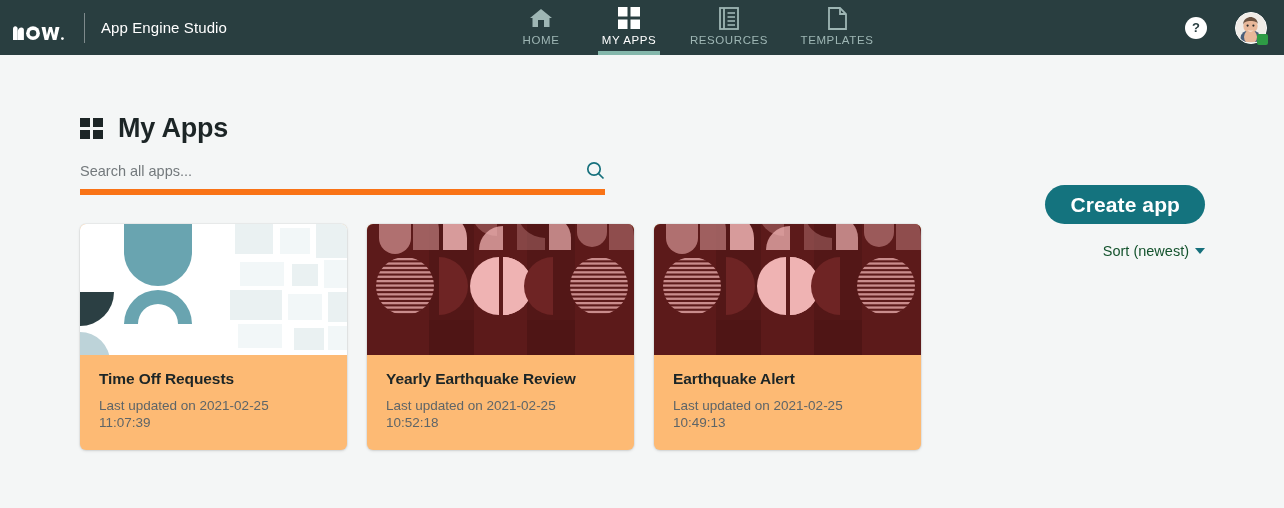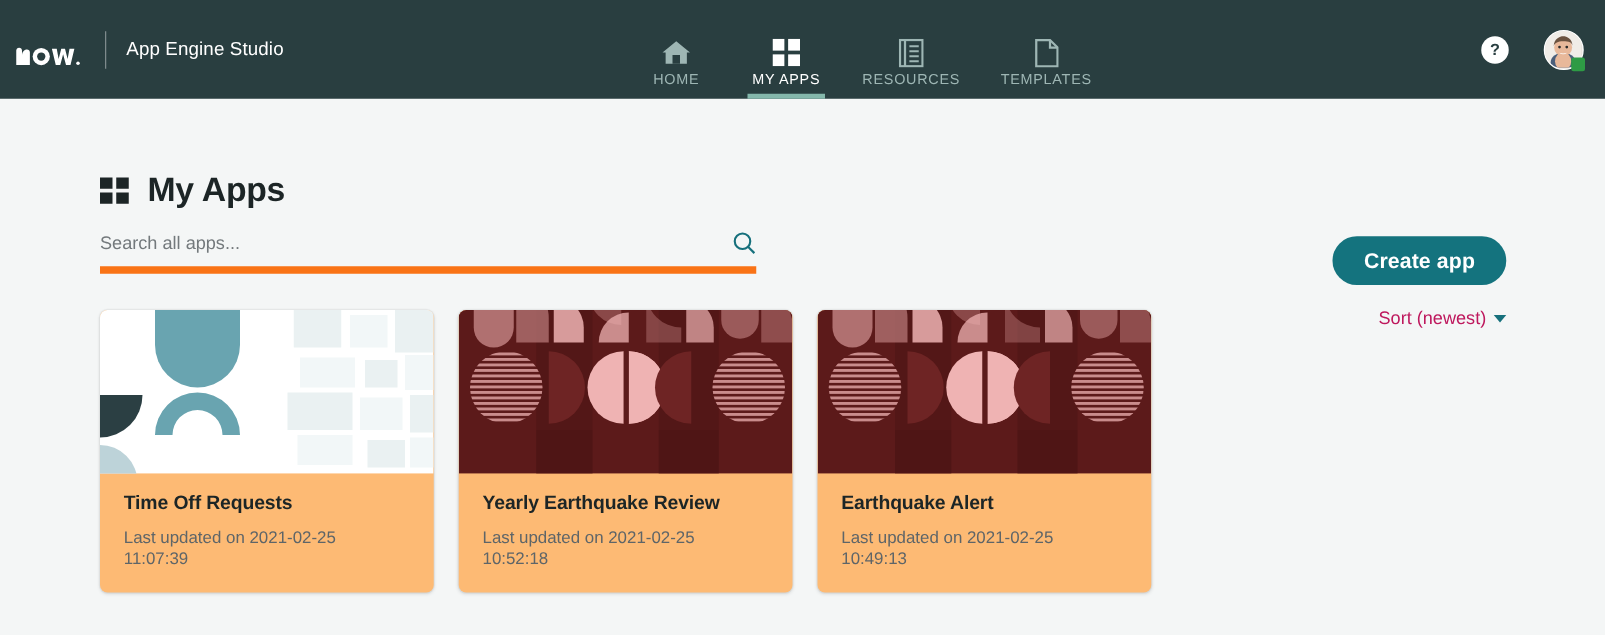--- a/index.html
+++ b/index.html
@@ -5,21 +5,21 @@
   * { box-sizing: border-box; margin: 0; padding: 0; }
   html, body {
     width: 1284px; height: 508px;
     background: #f4f6f6;
     font-family: "Liberation Sans", sans-serif;
     overflow: hidden;
   }
 
   
   .header {
-    height: 79px;
+    height: 55px;
     background: #293e40;
     display: flex;
     align-items: center;
     position: relative;
   }
   .brand { display: flex; align-items: center; padding-left: 12px; }
   .now-logo {
     display: flex; align-items: flex-end;
     height: 26px; position: relative;
   }
@@ -157,28 +157,29 @@
     align-items: flex-end;
   }
   .create-btn {
     background: #14737e;
     color: #ffffff;
     border: none;
     border-radius: 22px;
     height: 39px;
     padding: 0 25px;
     font-family: "Liberation Sans", sans-serif;
-    font-size: 17px;
+    font-size: 21px;
     font-weight: bold;
     cursor: pointer;
     letter-spacing: .1px;
+    margin-top: 20px;
   }
   .sort-link {
     margin-top: 19px;
-    color: #be185d;
+    color: #14532d;
     font-size: 14.5px;
     cursor: pointer;
     display: flex;
     align-items: center;
     gap: 6px;
   }
   .caret {
     width: 0; height: 0;
     border-left: 5px solid transparent;
     border-right: 5px solid transparent;

